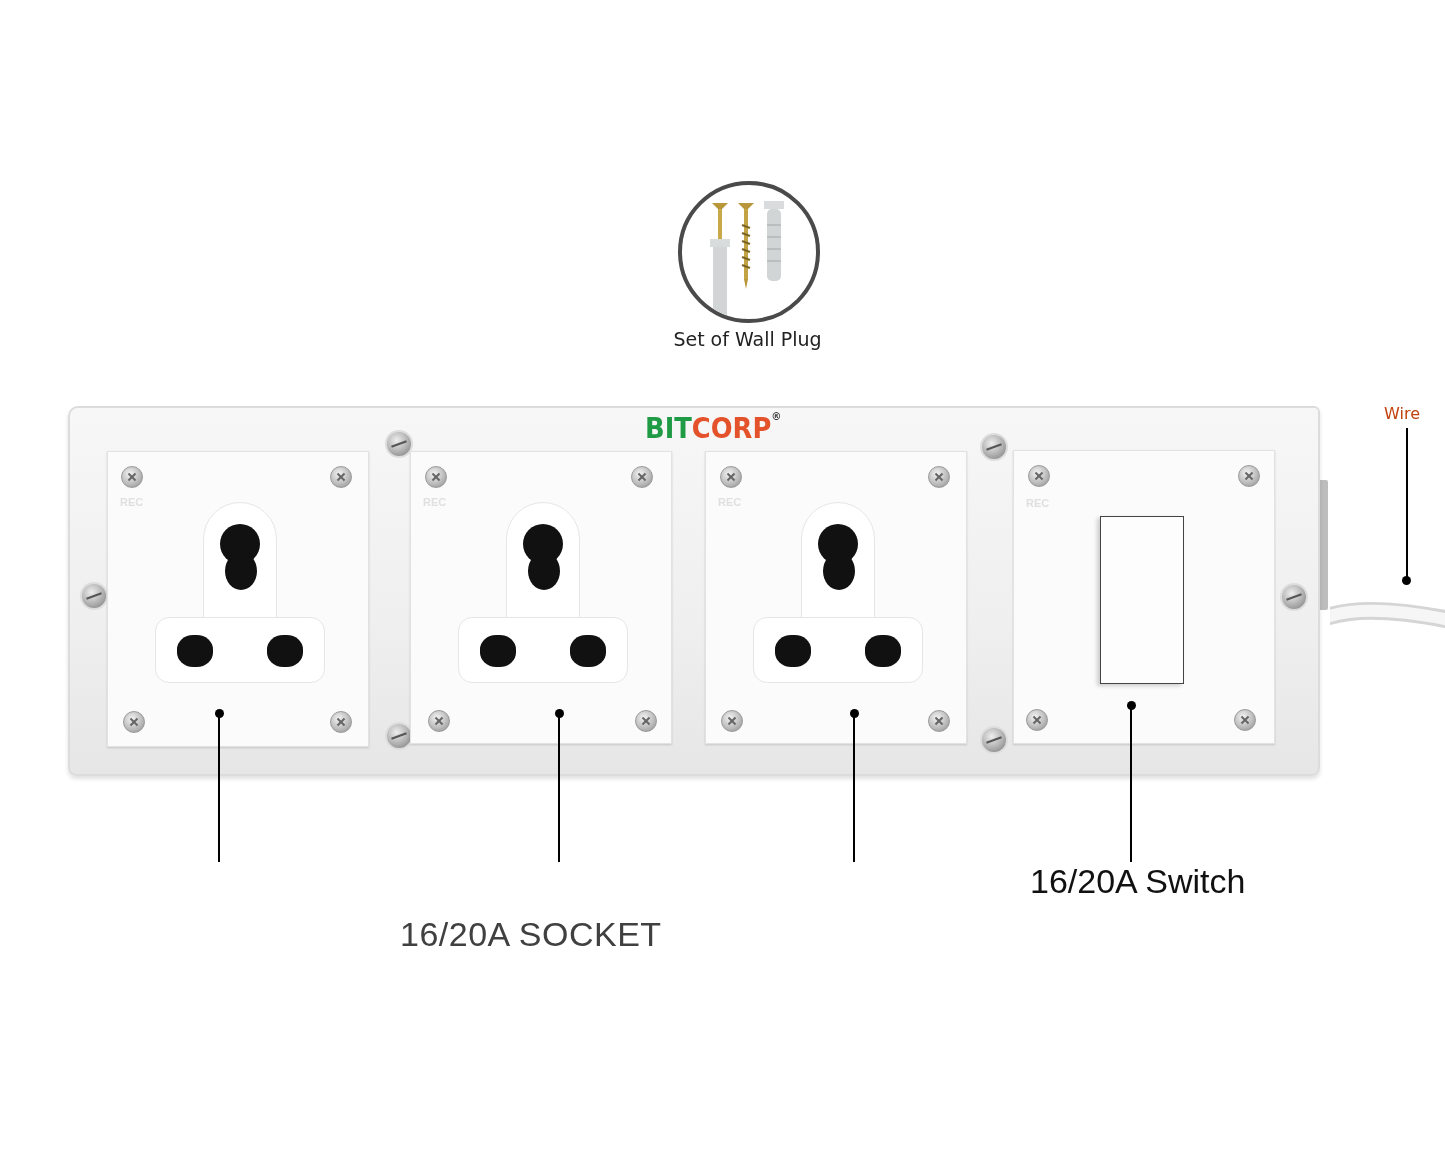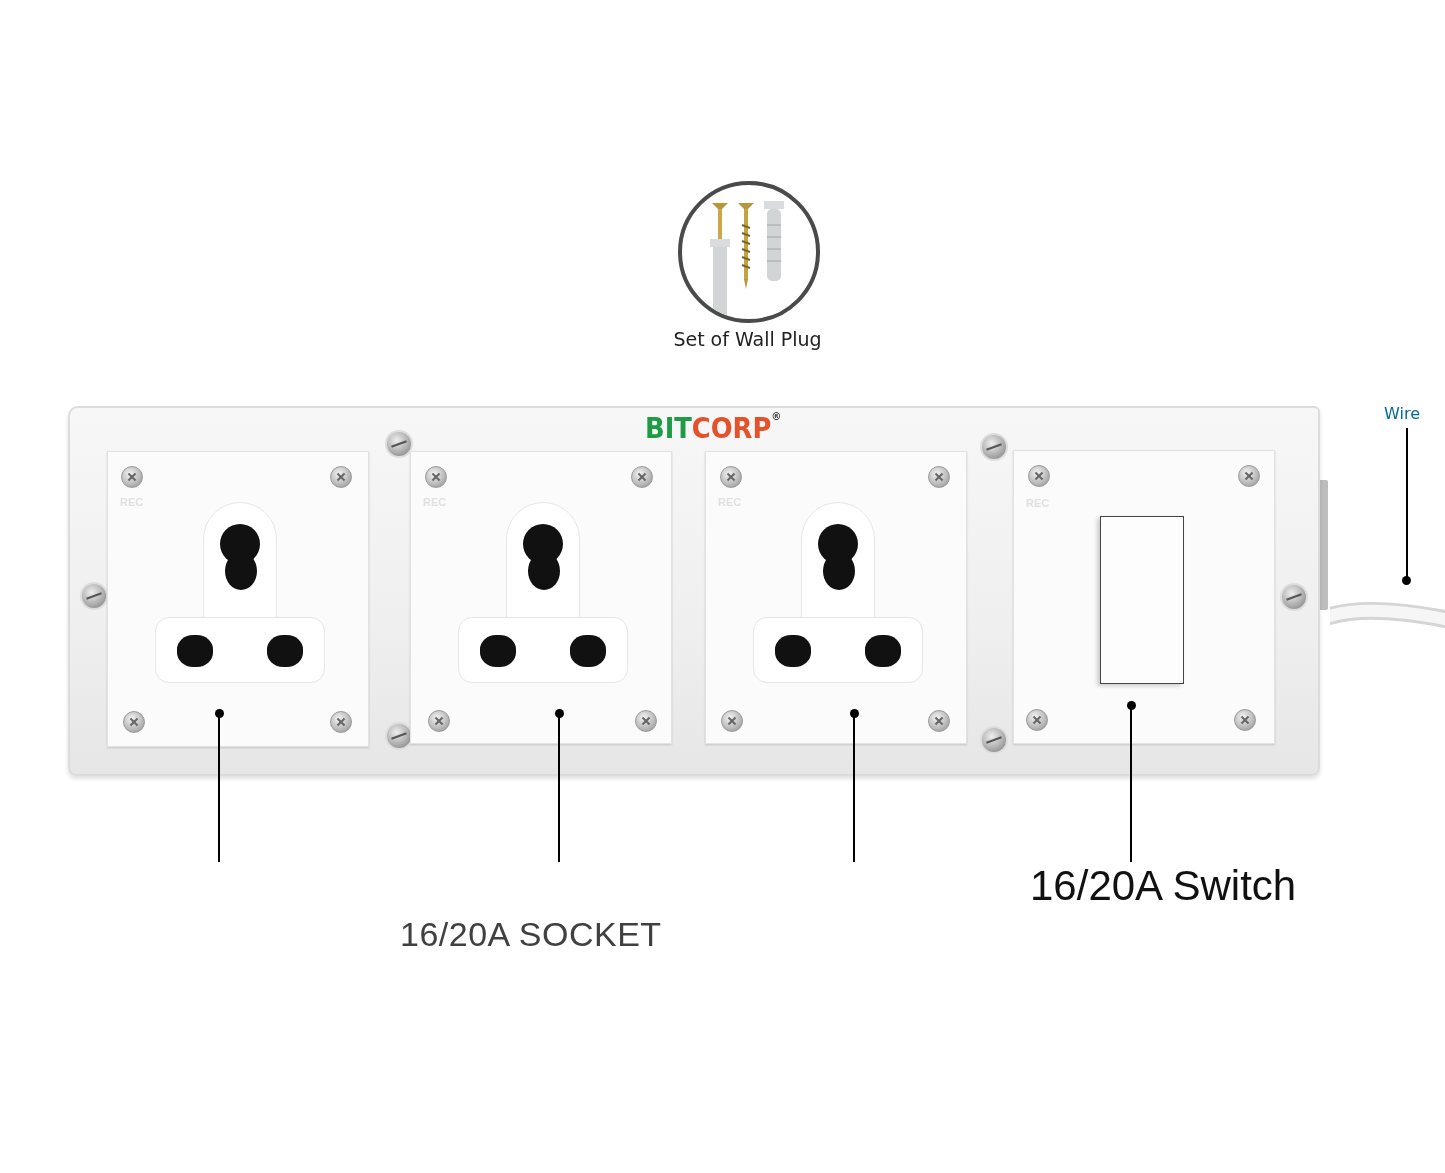--- a/index.html
+++ b/index.html
@@ -32,22 +32,22 @@
   .rec-mark { font-size:11px; color:#e0e0e0; font-weight:bold; }
 
   .switch-rocker { position:absolute; left:86px; top:65px; width:84px; height:168px; background:#fdfdfd; border:1px solid #444; box-sizing:border-box; box-shadow:-3px 2px 4px rgba(0,0,0,0.18); }
 
   .dot { width:9px; height:9px; background:#000; border-radius:50%; }
   .vline { width:2px; background:#000; }
 
   .cable { left:1330px; top:598px; width:120px; height:30px; }
 
   .label-socket { left:400px; top:915px; font-size:34px; color:#404040; letter-spacing:0.5px; }
-  .label-switch { left:1030px; top:862px; font-size:42px; color:#111; }
-  .label-wire { left:1384px; top:404px; font-size:16px; color:#0369a1; font-family:"DejaVu Sans", sans-serif; }
+  .label-switch { left:1030px; top:862px; font-size:34px; color:#111; }
+  .label-wire { left:1384px; top:404px; font-size:16px; color:#c2410c; font-family:"DejaVu Sans", sans-serif; }
 </style>
 </head>
 <body>
 
 <div class="abs plug-circle">
   <svg width="134" height="134" viewBox="0 0 134 134">
 
     <polygon points="30,18 46,18 40,24 36,24" fill="#b8973a"></polygon>
     <rect x="36" y="24" width="4" height="40" fill="#c9a94a"></rect>
 

